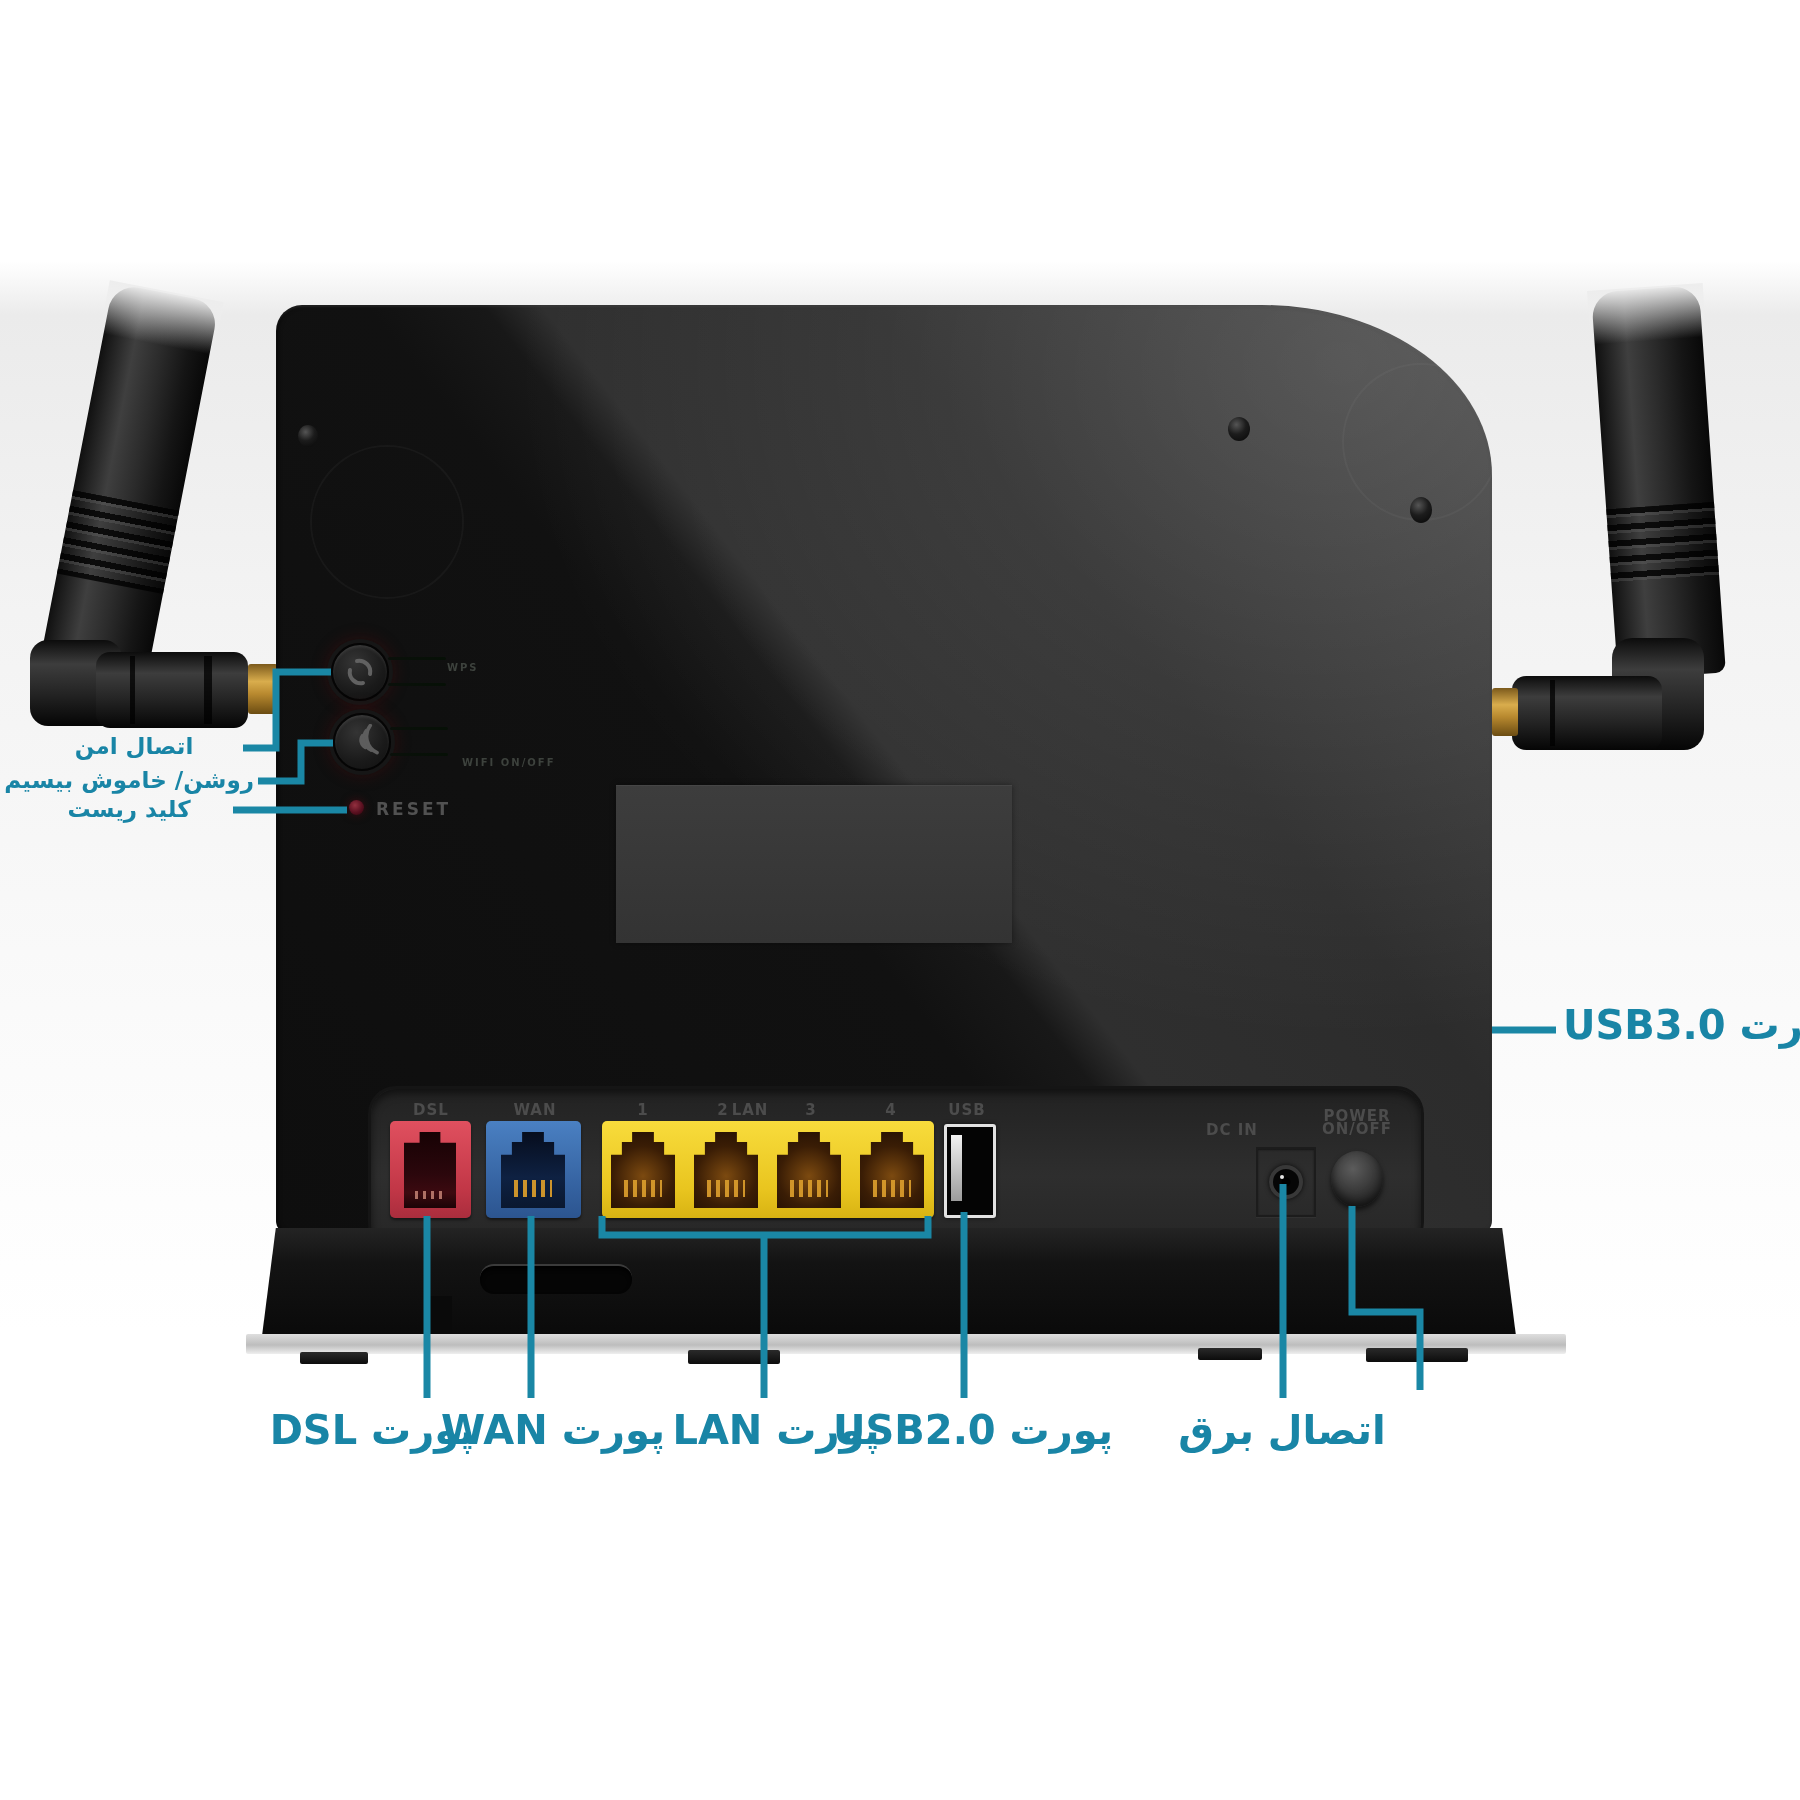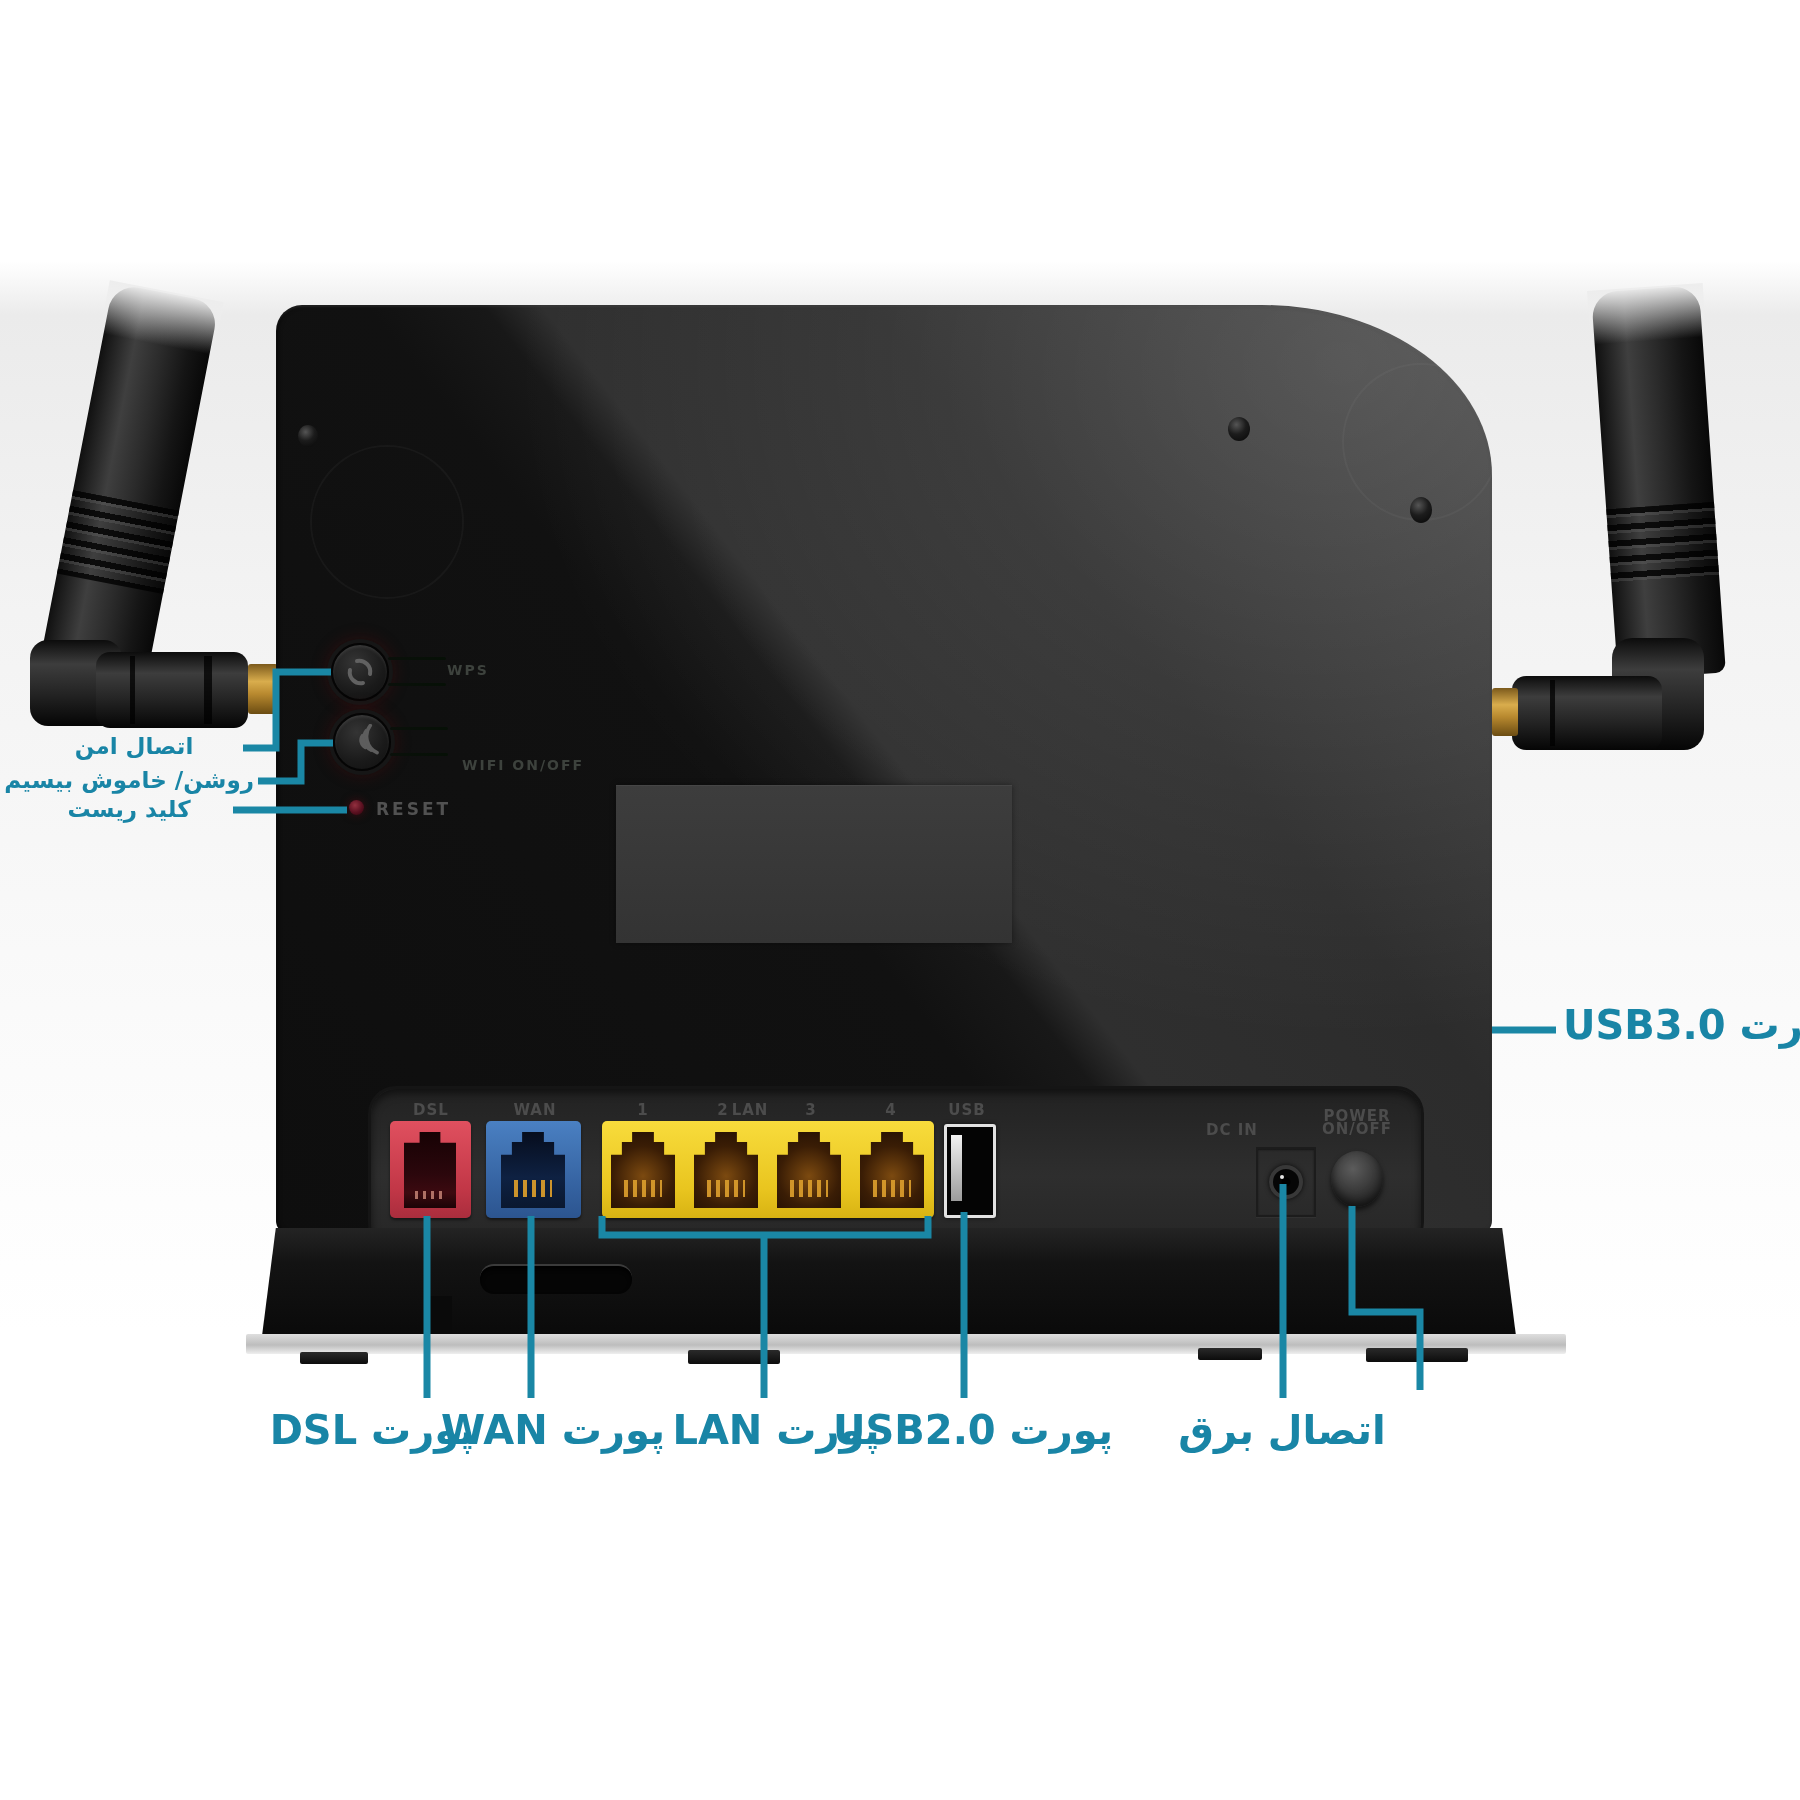--- a/index.html
+++ b/index.html
@@ -46,21 +46,21 @@
     box-shadow:inset 0 1px 0 rgba(255,255,255,.05), 0 0 6px rgba(0,0,0,.4);
   }
 
   
   .round-btn{position:absolute;border-radius:50%;width:54px;height:54px;
     background:radial-gradient(circle at 40% 32%,#343434 0%,#1a1a1a 60%,#101010 100%);
     border:2px solid #050505;
     box-shadow:0 0 0 4px #161616, 0 0 16px 5px rgba(95,10,12,.30), inset 0 2px 3px rgba(255,255,255,.10);}
   .round-btn svg{position:absolute;left:50%;top:50%;transform:translate(-50%,-50%);}
   .groove{position:absolute;height:3px;background:linear-gradient(90deg,#0a100a,#061006);border-radius:2px;}
-  .btn-label{position:absolute;color:#3d423d;font-weight:bold;letter-spacing:2px;font-size:14px;white-space:nowrap;}
+  .btn-label{position:absolute;color:#3d423d;font-weight:bold;letter-spacing:2px;font-size:10px;white-space:nowrap;}
   .reset-dot{position:absolute;width:15px;height:15px;border-radius:50%;
     background:radial-gradient(circle at 40% 35%,#93303f 0%,#5a1020 55%,#2d040c 100%);
     box-shadow:0 0 8px rgba(110,10,20,.5);}
   .reset-label{position:absolute;color:#515151;font-weight:bold;letter-spacing:3px;font-size:17px;}
 
   
   .port-panel{
     position:absolute;left:368px;top:1086px;width:1050px;height:158px;
     border-radius:28px;background:linear-gradient(180deg,#222,#2e2e2e 55%,#262626);
     border:3px solid #151515;

